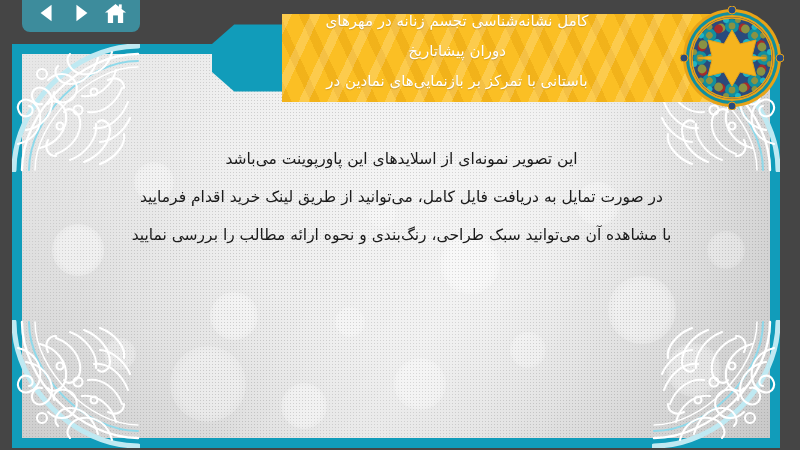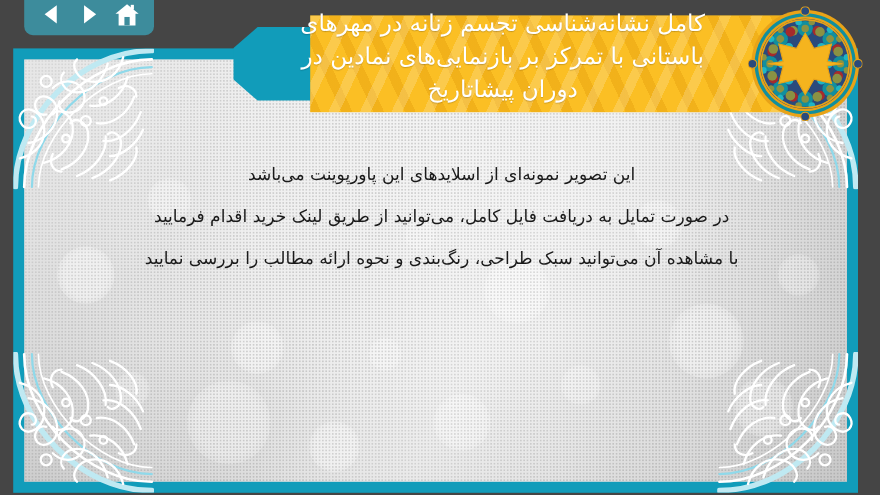--- a/index.html
+++ b/index.html
@@ -121,21 +121,21 @@
         rgba(0,0,0,0) 9px, rgba(0,0,0,0) 26px);
     opacity:.85;
   }
   #title-text{
     position:absolute;
     left:0; top:-8px;
     width:500px;
     direction:rtl;
     text-align:center;
     color:#ffffff;
-    font-size:21px;
+    font-size:15px;
     line-height:30px;
     font-weight:400;
     text-shadow:0 1px 1px rgba(0,0,0,.18);
     z-index:3;
     padding-right:10px;
   }
   #title-text .tline{ display:block; white-space:nowrap; }
 
   
   #medallion{
@@ -317,22 +317,22 @@
 
   </div>
 
   <div id="title-banner">
     <div id="banner-tail"></div>
     <div id="banner-body">
       <div id="banner-chevrons"></div>
     </div>
     <div id="title-text">
       <span class="tline">کامل نشانه‌شناسی تجسم زنانه در مهرهای</span>
+      <span class="tline">دوران پیشاتاریخ</span>
       <span class="tline">باستانی با تمرکز بر بازنمایی‌های نمادین در</span>
-      <span class="tline">دوران پیشاتاریخ</span>
     </div>
   </div>
 
   <div id="medallion">
     <svg viewBox="0 0 104 104" width="104" height="104">
       <defs>
         <clipPath id="ringclip">
             <circle cx="52" cy="52" r="40"></circle>
           </clipPath>
       </defs>

